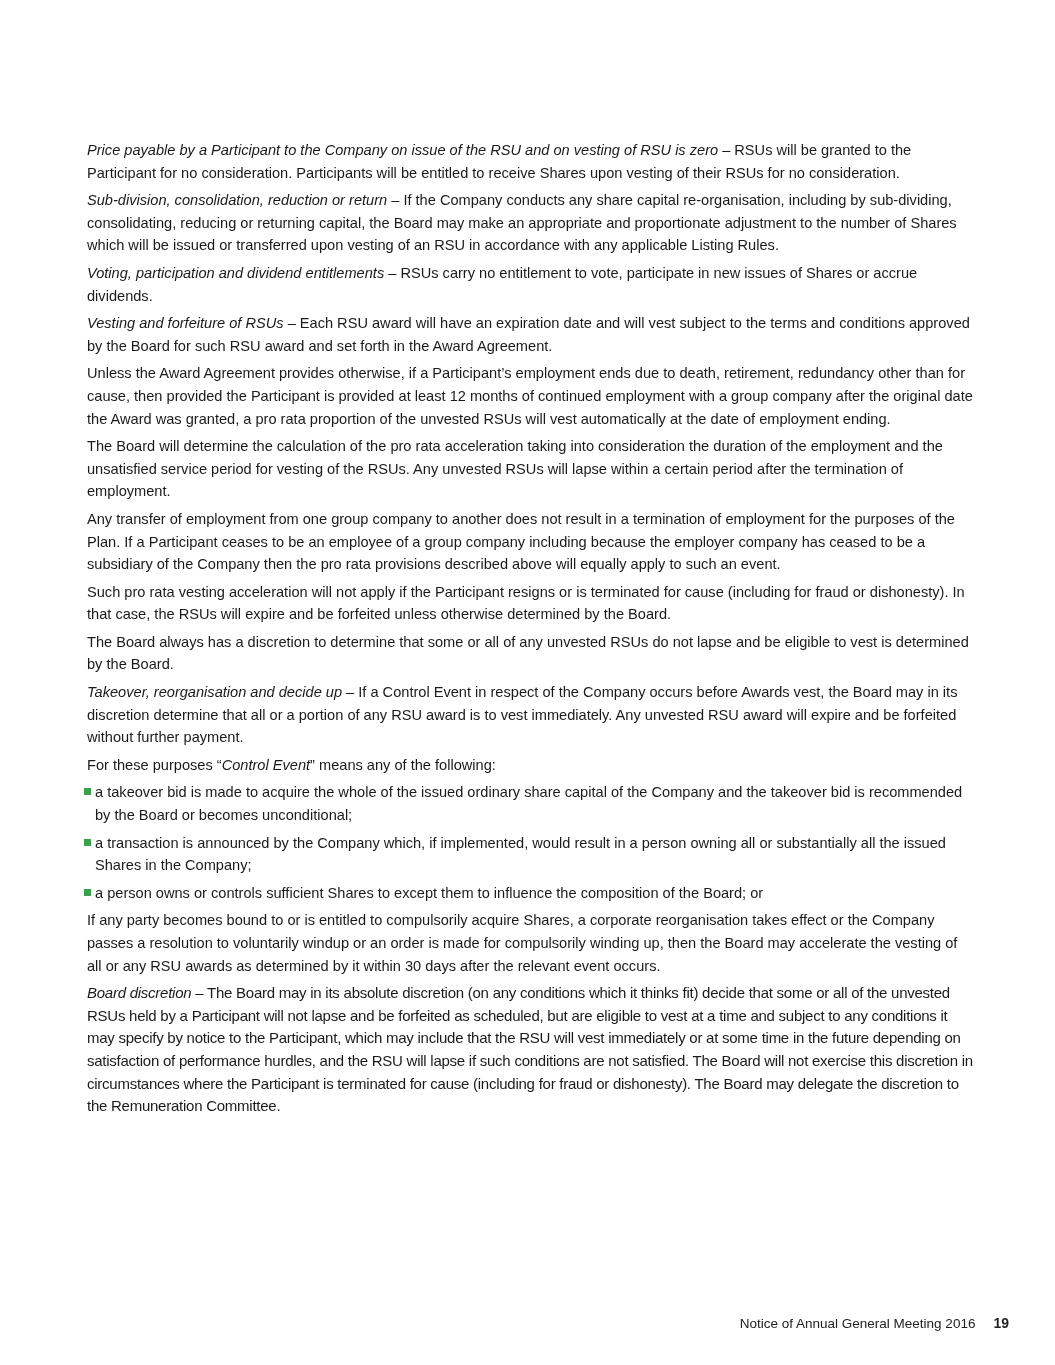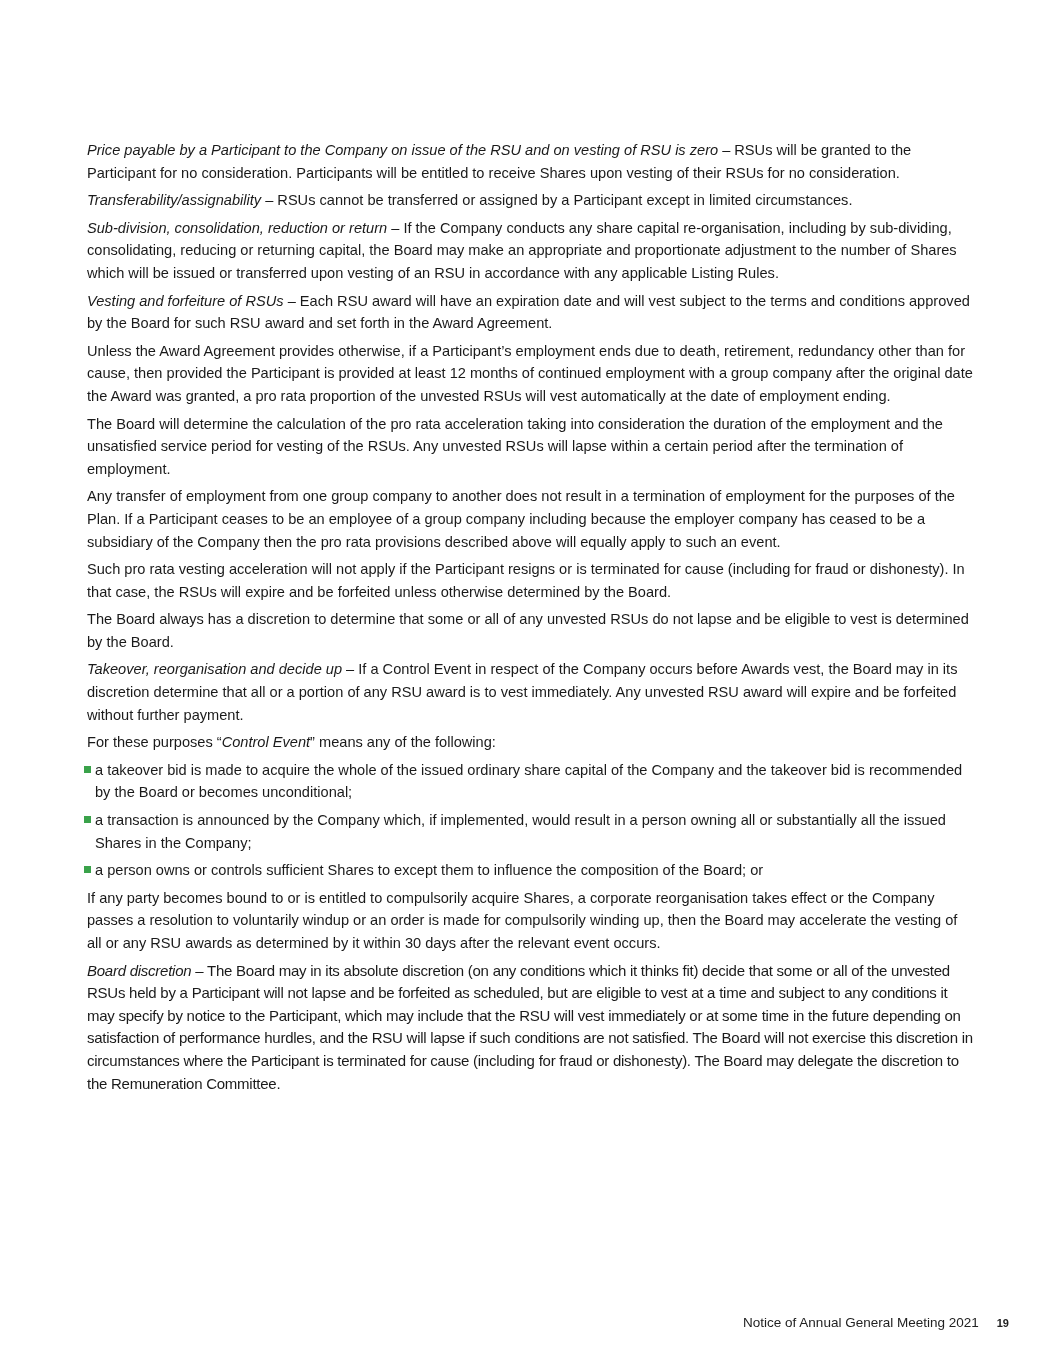--- a/index.html
+++ b/index.html
@@ -6,41 +6,41 @@
   body { width: 1055px; height: 1365px; position: relative; overflow: hidden;
          font-family: "Liberation Sans", sans-serif; color: #1a1a1a; }
   .content { position: absolute; left: 83px; top: 139px; width: 892px; font-size: 14.6px; line-height: 22.6px; }
   .para { margin: 0 0 5px 4px; }
   .para i { font-style: italic; }
   .bullets { margin: 0 0 5px 0; padding: 0; list-style: none; }
   .bullet { position: relative; padding-left: 12px; margin-bottom: 5px; }
   .bullet-marker { position: absolute; left: 1px; top: 7px; width: 7px; height: 7px; background: #3aa24a; }
   .condensed { font-size: 15px; letter-spacing: -0.25px; }
   .footer { position: absolute; right: 46px; top: 1315px; font-size: 13.5px; color: #222; }
-  .footer .page-num { font-weight: bold; font-size: 11px; margin-left: 18px; }
+  .footer .page-num { font-weight: bold; font-size: 14px; margin-left: 18px; }
 </style>
 </head>
 <body>
 
 <div class="content">
   <p class="para"><i>Price payable by a Participant to the Company on issue of the RSU and on vesting of RSU is zero</i><span> – RSUs will be granted to the Participant for no consideration. Participants will be entitled to receive Shares upon vesting of their RSUs for no consideration.</span></p>
-  <p class="para"><i>Transferability/assignability</i><span> – RSUs cannot be transferred or assigned by a Participant except in limited circumstances.</span></p>
   <p class="para"><i>Sub-division, consolidation, reduction or return</i><span> – If the Company conducts any share capital re-organisation, including by sub-dividing, consolidating, reducing or returning capital, the Board may make an appropriate and proportionate adjustment to the number of Shares which will be issued or transferred upon vesting of an RSU in accordance with any applicable Listing Rules.</span></p>
+  <p class="para"><i>Voting, participation and dividend entitlements</i><span> – RSUs carry no entitlement to vote, participate in new issues of Shares or accrue dividends.</span></p>
   <p class="para"><i>Vesting and forfeiture of RSUs</i><span> – Each RSU award will have an expiration date and will vest subject to the terms and conditions approved by the Board for such RSU award and set forth in the Award Agreement.</span></p>
   <p class="para">Unless the Award Agreement provides otherwise, if a Participant’s employment ends due to death, retirement, redundancy other than for cause, then provided the Participant is provided at least 12 months of continued employment with a group company after the original date the Award was granted, a pro rata proportion of the unvested RSUs will vest automatically at the date of employment ending.</p>
   <p class="para">The Board will determine the calculation of the pro rata acceleration taking into consideration the duration of the employment and the unsatisfied service period for vesting of the RSUs. Any unvested RSUs will lapse within a certain period after the termination of employment.</p>
   <p class="para">Any transfer of employment from one group company to another does not result in a termination of employment for the purposes of the Plan.  If a Participant ceases to be an employee of a group company including because the employer company has ceased to be a subsidiary of the Company then the pro rata provisions described above will equally apply to such an event.</p>
   <p class="para">Such pro rata vesting acceleration will not apply if the Participant resigns or is terminated for cause (including for fraud or dishonesty).  In that case, the RSUs will expire and be forfeited unless otherwise determined by the Board.</p>
   <p class="para">The Board always has a discretion to determine that some or all of any unvested RSUs do not lapse and be eligible to vest is determined by the Board.</p>
   <p class="para"><i>Takeover, reorganisation and decide up</i><span> – If a Control Event in respect of the Company occurs before Awards vest, the Board may in its discretion determine that all or a portion of any RSU award is to vest immediately.  Any unvested RSU award will expire and be forfeited without further payment.</span></p>
   <p class="para"><span>For these purposes “</span><i>Control Event</i><span>” means any of the following:</span></p>
   <ul class="bullets">
     <li class="bullet"><span class="bullet-marker" style="background: rgb(58, 162, 74);"></span><span>a takeover bid is made to acquire the whole of the issued ordinary share capital of the Company and the takeover bid is recommended by the Board or becomes unconditional;</span></li>
     <li class="bullet"><span class="bullet-marker" style="background: rgb(58, 162, 74);"></span><span>a transaction is announced by the Company which, if implemented, would result in a person owning all or substantially all the issued Shares in the Company;</span></li>
     <li class="bullet"><span class="bullet-marker" style="background: rgb(58, 162, 74);"></span><span>a person owns or controls sufficient Shares to except them to influence the composition of the Board; or</span></li>
   </ul>
   <p class="para">If any party becomes bound to or is entitled to compulsorily acquire Shares, a corporate reorganisation takes effect or the Company passes a resolution to voluntarily windup or an order is made for compulsorily winding up, then the Board may accelerate the vesting of all or any RSU awards as determined by it within 30 days after the relevant event occurs.</p>
   <p class="para condensed"><i>Board discretion</i><span> – The Board may in its absolute discretion (on any conditions which it thinks fit) decide that some or all of the unvested RSUs held by a Participant will not lapse and be forfeited as scheduled, but are eligible to vest at a time and subject to any conditions it may specify by notice to the Participant, which may include that the RSU will vest immediately or at some time in the future depending on satisfaction of performance hurdles, and the RSU will lapse if such conditions are not satisfied. The Board will not exercise this discretion in circumstances where the Participant is terminated for cause (including for fraud or dishonesty). The Board may delegate the discretion to the Remuneration Committee.</span></p>
 </div>
 
 <div class="footer">
-  <span>Notice of Annual General Meeting 2021</span><span class="page-num">19</span>
+  <span>Notice of Annual General Meeting 2016</span><span class="page-num">19</span>
 </div>
 
 </body></html>

